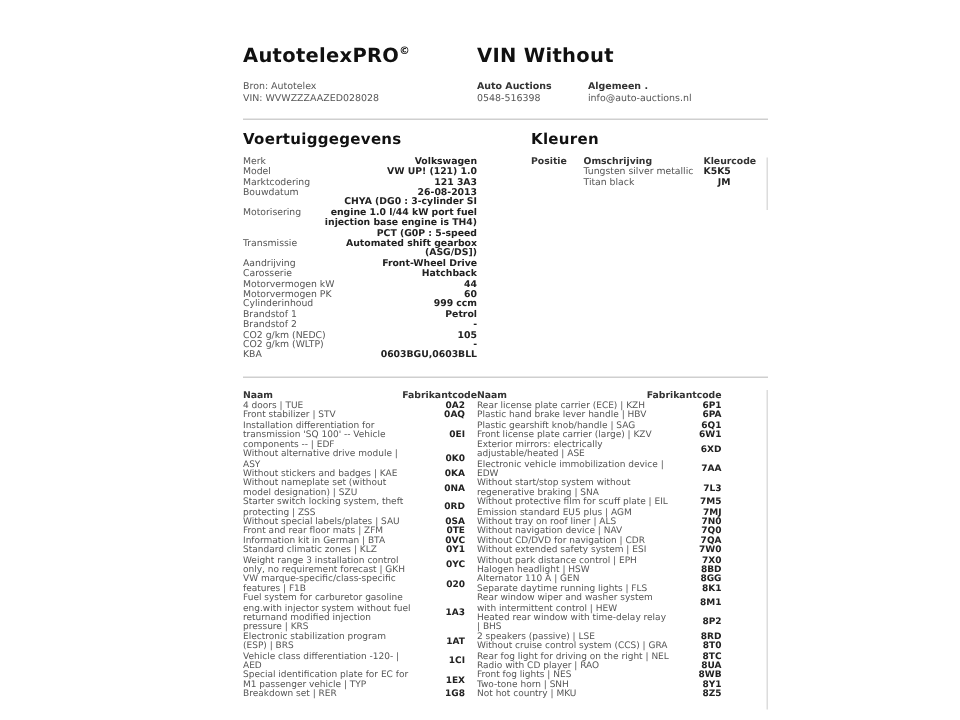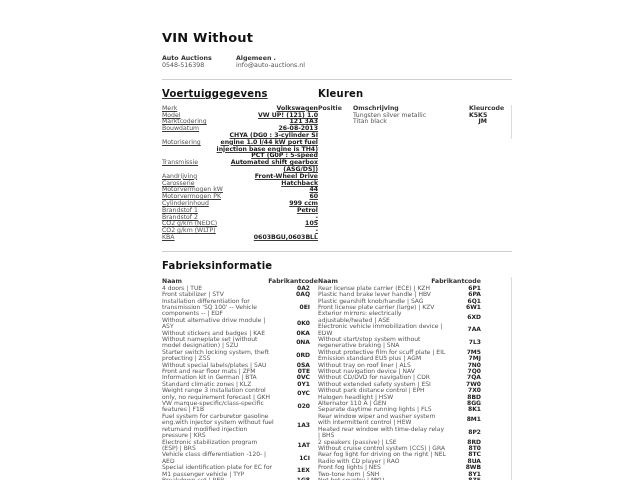--- a/index.html
+++ b/index.html
@@ -18,26 +18,26 @@
   .hdr-col { width:74px; margin-top:9px; font-size:6.3px; line-height:7.4px; color:#555; }
   .hdr-col .b { font-weight:bold; color:#333; }
   .divider { border:none; border-top:1px solid #cfcfcf; margin:0; }
   .hr1 { margin-top:10px; }
 
   
   .sec-title { font-size:10px; font-weight:bold; color:#111; letter-spacing:0.2px; }
 
   
   .sect2 { display:flex; margin-top:8px; }
-  .veh { width:156px;text-decoration:underline; }
+  .veh { width:156px; }
   .kv-rows { margin-top:6px; }
   .kv-row { display:flex; align-items:center; font-size:6.2px; line-height:6.8px; }
   .kv-label { flex:1; color:#555; }
   .kv-value { max-width:103px; text-align:right; font-weight:bold; color:#222; margin-left:auto; }
-  .colors { flex:1; }
+  .colors { flex:1;margin-left:36px; }
   .col-table { margin-top:6px; border-right:1px solid #dcdcdc; padding-bottom:14px; }
   .col-row { display:flex; font-size:6.2px; line-height:6.8px; }
   .col-row .c-pos { width:35px; color:#555; }
   .col-row .c-oms { flex:1; color:#555; }
   .col-row .c-code { width:42px; text-align:right; font-weight:bold; color:#222; padding-right:24px; }
   .col-row.hd .c-pos, .col-row.hd .c-oms, .col-row.hd .c-code { font-weight:bold; color:#333; }
   .hr2 { margin-top:10px; }
 
   
   .fab { margin-top:8px; }
@@ -52,20 +52,27 @@
   .fab-row .f-code { width:30px; text-align:right; font-weight:bold; color:#222; }
   .fab-col.left .fab-row .f-name { max-width:118px; }
 </style>
 </head>
 <body>
 
 <div class="page">
   <div class="content">
 
     <div class="hdr">
+      <div class="hdr-left">
+        <div class="app-title"><span>AutotelexPRO</span><sup>©</sup></div>
+        <div class="hdr-sub">
+          <div>Bron: Autotelex</div>
+          <div>VIN: WVWZZZAAZED028028</div>
+        </div>
+      </div>
       <div class="hdr-right">
         <div class="report-title" style="width:100%">VIN Without</div>
         <div class="hdr-col">
           <div class="b">Auto Auctions</div>
           <div>0548-516398</div>
         </div>
         <div class="hdr-col">
           <div class="b">Algemeen .</div>
           <div>info@auto-auctions.nl</div>
         </div>
@@ -180,21 +187,20 @@
                 <span class="c-oms">Titan black</span>
                 <span class="c-code">JM</span>
               </div>
             </div>
         </div>
       </div>
     </div>
     <hr class="divider hr2">
 
     <div class="fab">
-      <div class="sec-title">Fabrieksinformatie</div>
       <div class="fab-tables">
         <div class="fab-col left">
           <div class="fab-hd">
             <span class="n">Naam</span>
             <span class="c">Fabrikantcode</span>
           </div>
           <div>
 
               <div class="fab-row">
                 <span class="f-name">4 doors | TUE</span>

